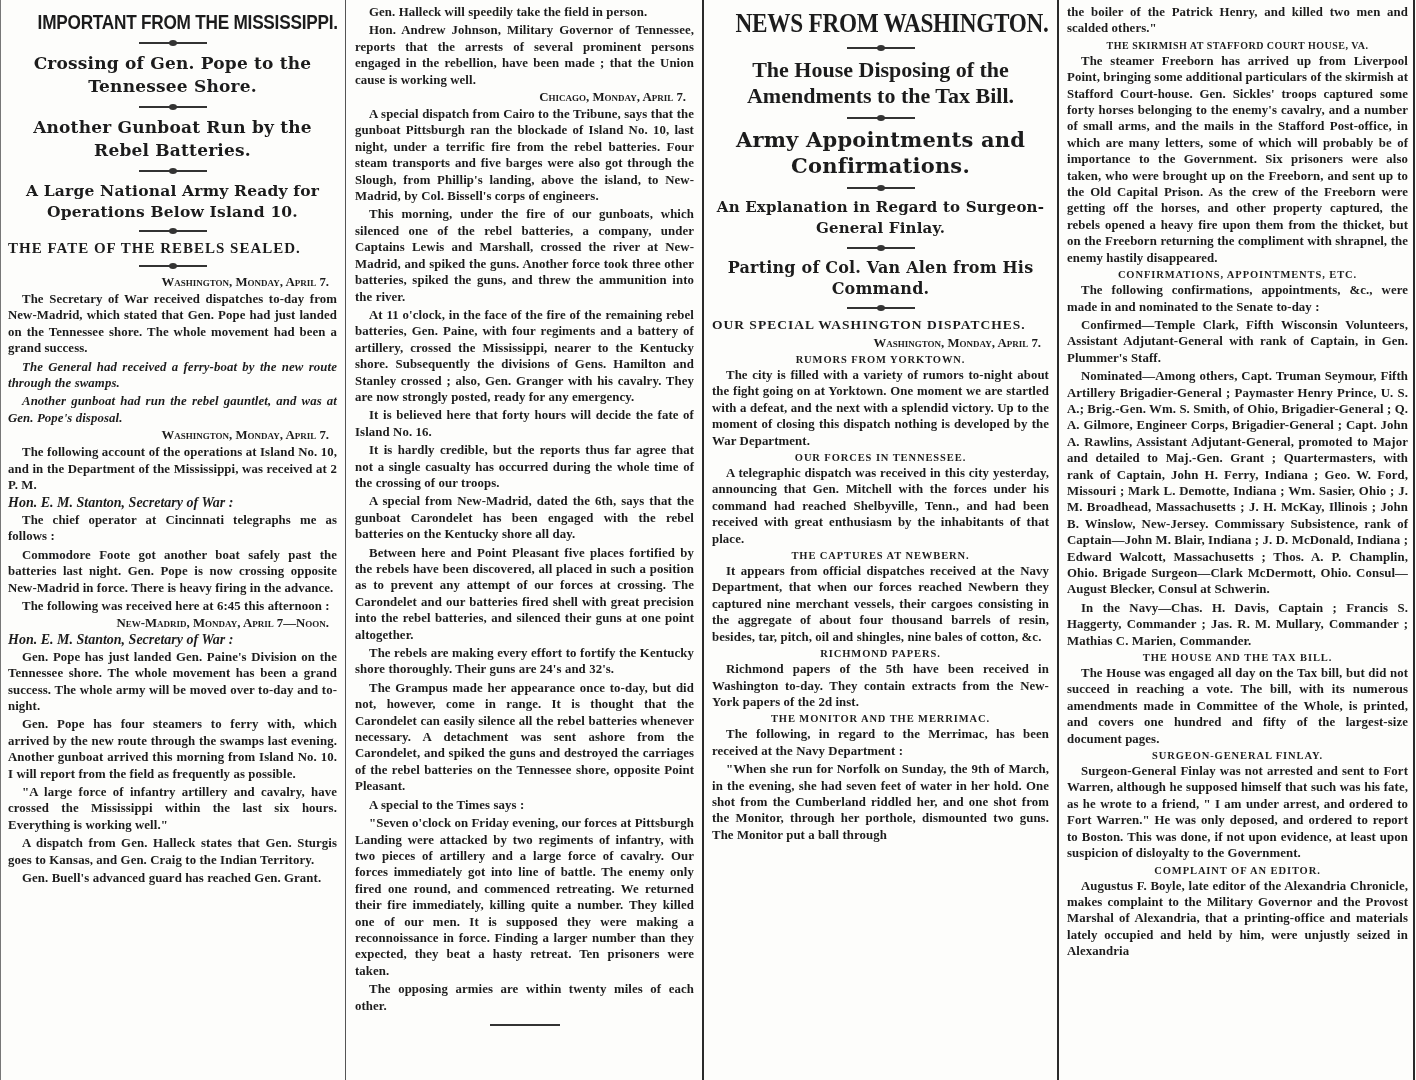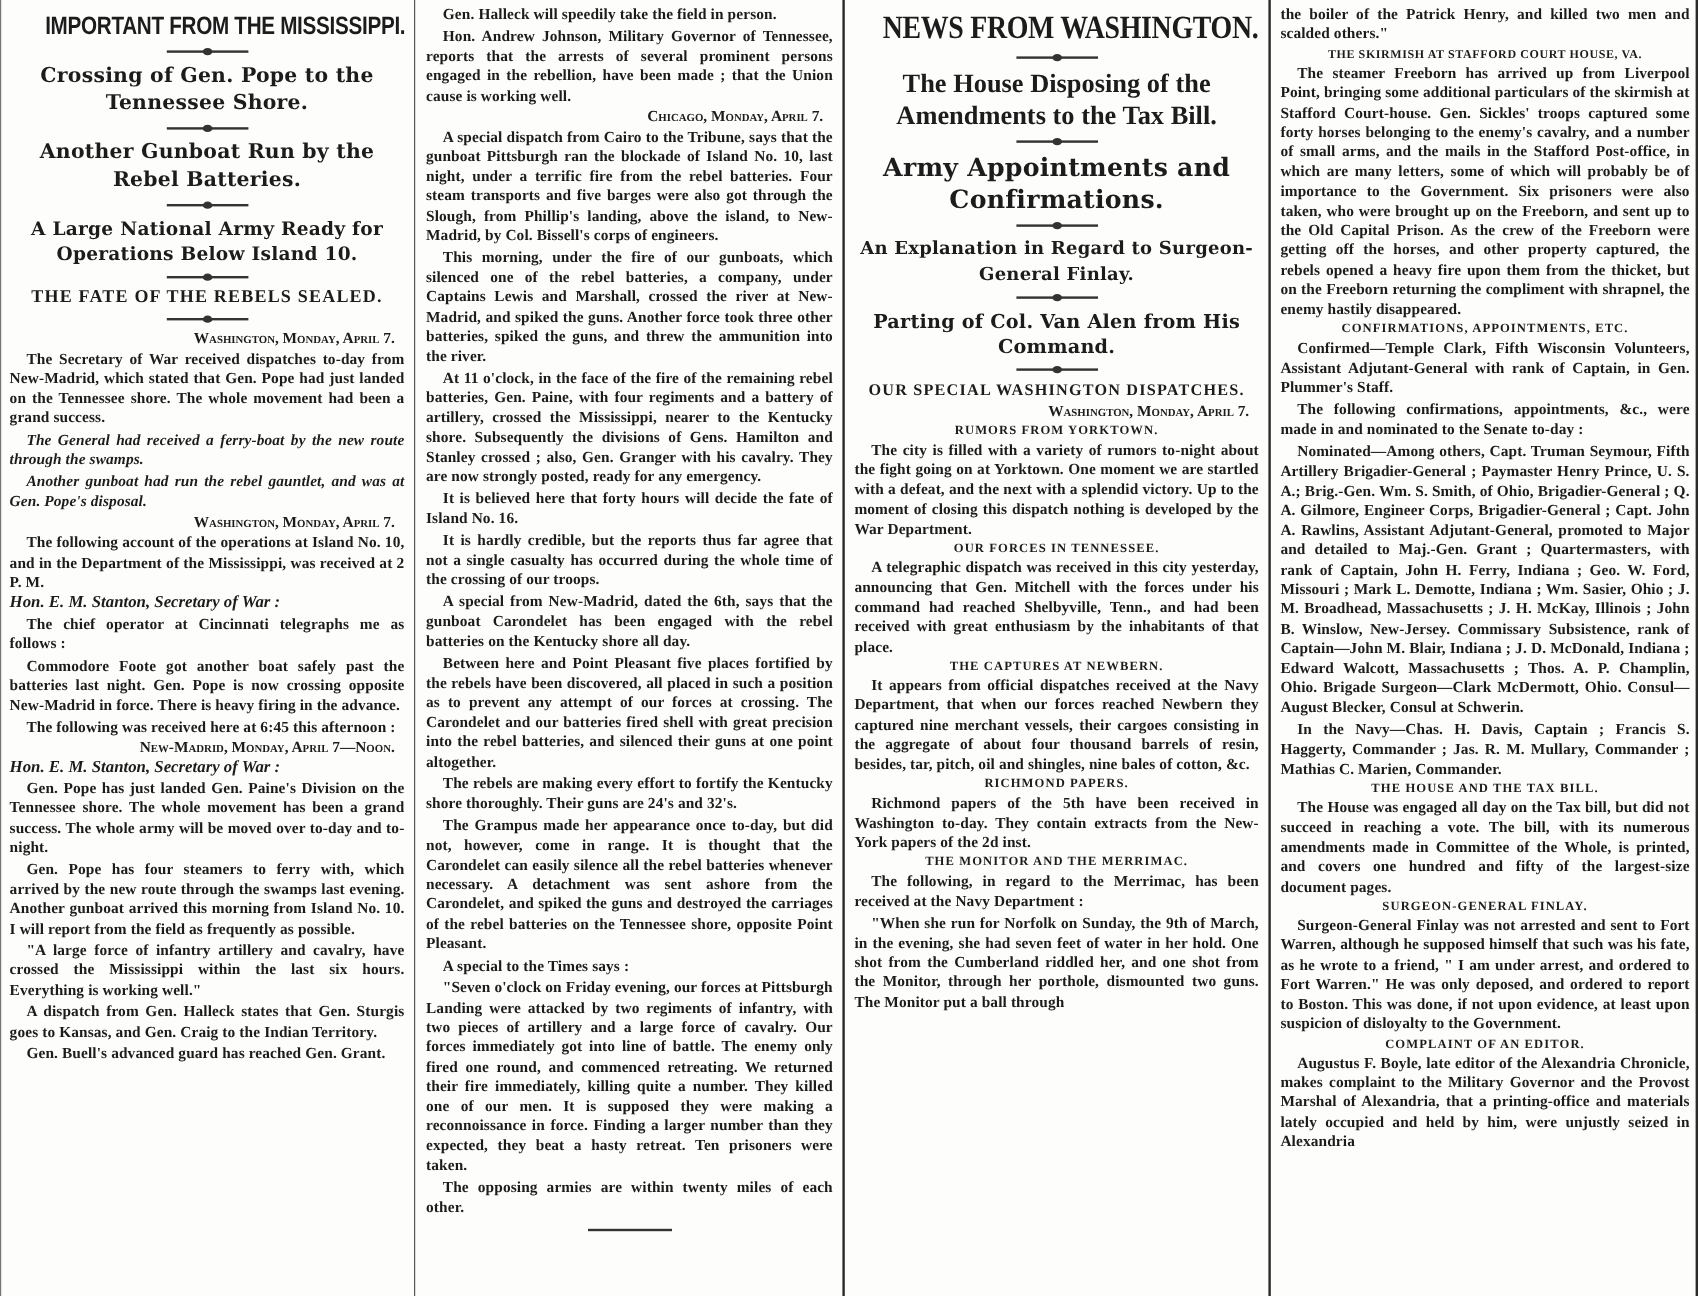--- a/index.html
+++ b/index.html
@@ -16,21 +16,21 @@
   .rule.r3 { left:1057px; width:2px; }
   .rule.r0 { left:0; width:1px; background:#777; }
   .rule.r4 { left:1413px; width:2px; }
   .hd-main { text-align:center; font-family:"Liberation Sans", "DejaVu Sans", sans-serif; font-weight:bold; font-size:21px; letter-spacing:-0.3px; transform:scaleX(0.82); transform-origin:center; white-space:nowrap; margin:6px 0 6px; }
   .hd-main.serif { font-family:"Liberation Serif", "DejaVu Serif", serif; font-size:27px; transform:scaleX(0.86); margin:4px 0 8px; }
   .deck { text-align:center; font-weight:bold; font-size:19.5px; line-height:23px; margin:0 2px; }
   .deck.heavy { font-family:"DejaVu Serif", serif; font-weight:bold; font-size:17px; letter-spacing:0.2px; }
   .deck.light { font-family:"Liberation Serif", serif; font-size:22px; line-height:26px; }
   .dash { width:68px; height:2px; background:#333; margin:8px auto; position:relative; }
   .dash::after { content:""; position:absolute; left:30px; top:-2px; width:8px; height:6px; background:#333; border-radius:50%; }
-  .caps-head { text-align:center; font-weight:bold; font-size:15px; letter-spacing:1px; margin:3px 0; white-space:nowrap; }
+  .caps-head { font-weight:bold; font-size:15px; letter-spacing:1px; margin:3px 0; white-space:nowrap; }
   .sub-head { text-align:center; font-weight:bold; font-size:10.5px; letter-spacing:0.9px; margin:3px 0 2px; white-space:nowrap; }
   .dateline { text-align:right; font-weight:bold; font-size:12.8px; margin:2px 8px 1px 0; font-variant:small-caps; }
   .body-p { font-size:12.8px; line-height:16.4px; text-align:justify; margin:0 0 2px; text-indent:14px; font-weight:bold; letter-spacing:0.1px; }
   .body-p.noindent { text-indent:0; }
   .it { font-style:italic; }
   .salut { font-style:italic; font-weight:bold; font-size:14px; line-height:16.4px; margin:0; }
   .end-dash { width:70px; height:2px; background:#333; margin:10px auto 0; }
 </style>
 </head>
 <body>
@@ -115,22 +115,22 @@
     <div class="sub-head">THE MONITOR AND THE MERRIMAC.</div>
     <p class="body-p">The following, in regard to the Merrimac, has been received at the Navy Department :</p>
     <p class="body-p">"When she run for Norfolk on Sunday, the 9th of March, in the evening, she had seven feet of water in her hold. One shot from the Cumberland riddled her, and one shot from the Monitor, through her porthole, dismounted two guns. The Monitor put a ball through</p>
   </div>
 
   <div class="col col4">
     <p class="body-p noindent">the boiler of the Patrick Henry, and killed two men and scalded others."</p>
     <div class="sub-head" style="font-size:10px;letter-spacing:0.5px;">THE SKIRMISH AT STAFFORD COURT HOUSE, VA.</div>
     <p class="body-p">The steamer Freeborn has arrived up from Liverpool Point, bringing some additional particulars of the skirmish at Stafford Court-house. Gen. Sickles' troops captured some forty horses belonging to the enemy's cavalry, and a number of small arms, and the mails in the Stafford Post-office, in which are many letters, some of which will probably be of importance to the Government. Six prisoners were also taken, who were brought up on the Freeborn, and sent up to the Old Capital Prison. As the crew of the Freeborn were getting off the horses, and other property captured, the rebels opened a heavy fire upon them from the thicket, but on the Freeborn returning the compliment with shrapnel, the enemy hastily disappeared.</p>
     <div class="sub-head">CONFIRMATIONS, APPOINTMENTS, ETC.</div>
+    <p class="body-p">The following confirmations, appointments, &amp;c., were made in and nominated to the Senate to-day :</p>
     <p class="body-p">Confirmed—Temple Clark, Fifth Wisconsin Volunteers, Assistant Adjutant-General with rank of Captain, in Gen. Plummer's Staff.</p>
-    <p class="body-p">The following confirmations, appointments, &amp;c., were made in and nominated to the Senate to-day :</p>
     <p class="body-p">Nominated—Among others, Capt. Truman Seymour, Fifth Artillery Brigadier-General ; Paymaster Henry Prince, U. S. A.; Brig.-Gen. Wm. S. Smith, of Ohio, Brigadier-General ; Q. A. Gilmore, Engineer Corps, Brigadier-General ; Capt. John A. Rawlins, Assistant Adjutant-General, promoted to Major and detailed to Maj.-Gen. Grant ; Quartermasters, with rank of Captain, John H. Ferry, Indiana ; Geo. W. Ford, Missouri ; Mark L. Demotte, Indiana ; Wm. Sasier, Ohio ; J. M. Broadhead, Massachusetts ; J. H. McKay, Illinois ; John B. Winslow, New-Jersey. Commissary Subsistence, rank of Captain—John M. Blair, Indiana ; J. D. McDonald, Indiana ; Edward Walcott, Massachusetts ; Thos. A. P. Champlin, Ohio. Brigade Surgeon—Clark McDermott, Ohio. Consul—August Blecker, Consul at Schwerin.</p>
     <p class="body-p">In the Navy—Chas. H. Davis, Captain ; Francis S. Haggerty, Commander ; Jas. R. M. Mullary, Commander ; Mathias C. Marien, Commander.</p>
     <div class="sub-head">THE HOUSE AND THE TAX BILL.</div>
     <p class="body-p">The House was engaged all day on the Tax bill, but did not succeed in reaching a vote. The bill, with its numerous amendments made in Committee of the Whole, is printed, and covers one hundred and fifty of the largest-size document pages.</p>
     <div class="sub-head">SURGEON-GENERAL FINLAY.</div>
     <p class="body-p">Surgeon-General Finlay was not arrested and sent to Fort Warren, although he supposed himself that such was his fate, as he wrote to a friend, " I am under arrest, and ordered to Fort Warren." He was only deposed, and ordered to report to Boston. This was done, if not upon evidence, at least upon suspicion of disloyalty to the Government.</p>
     <div class="sub-head">COMPLAINT OF AN EDITOR.</div>
     <p class="body-p">Augustus F. Boyle, late editor of the Alexandria Chronicle, makes complaint to the Military Governor and the Provost Marshal of Alexandria, that a printing-office and materials lately occupied and held by him, were unjustly seized in Alexandria</p>
   </div>
 </div>

